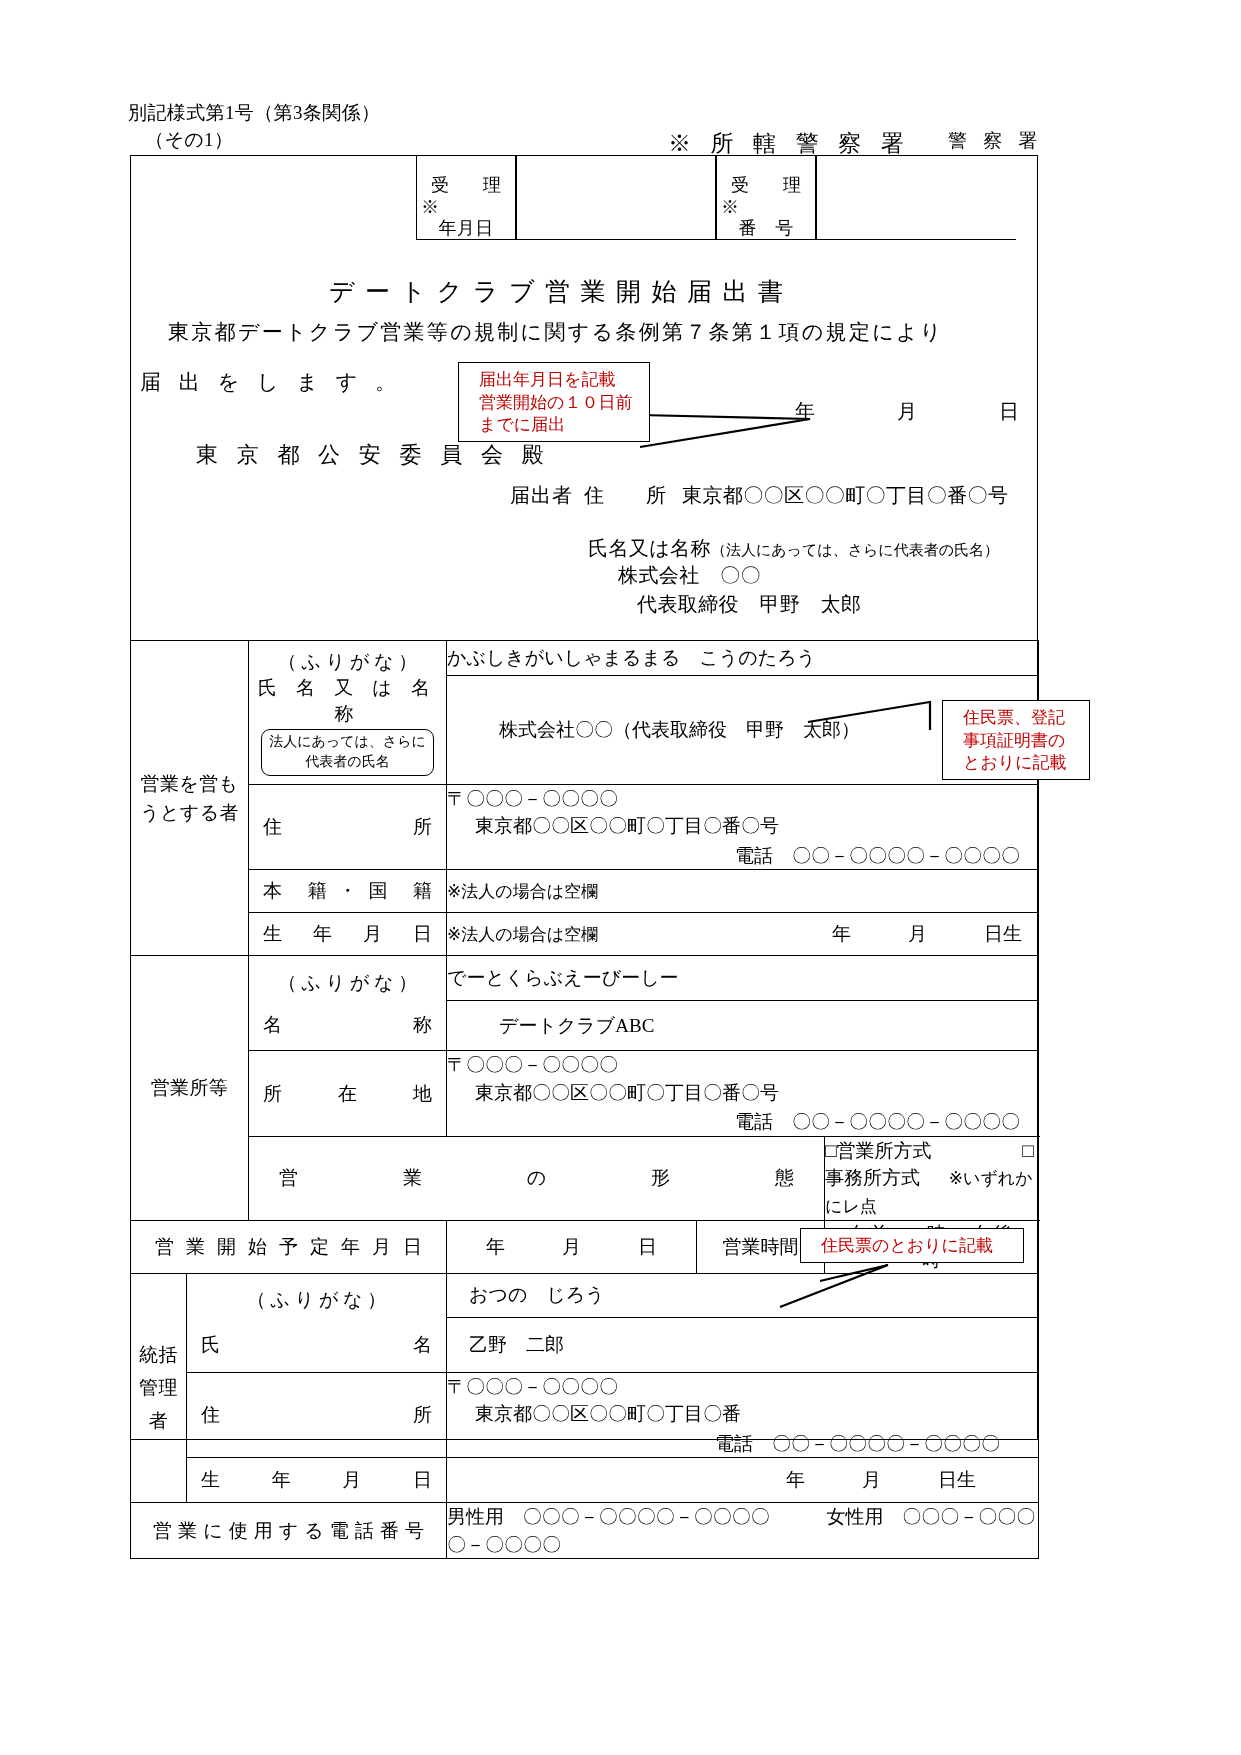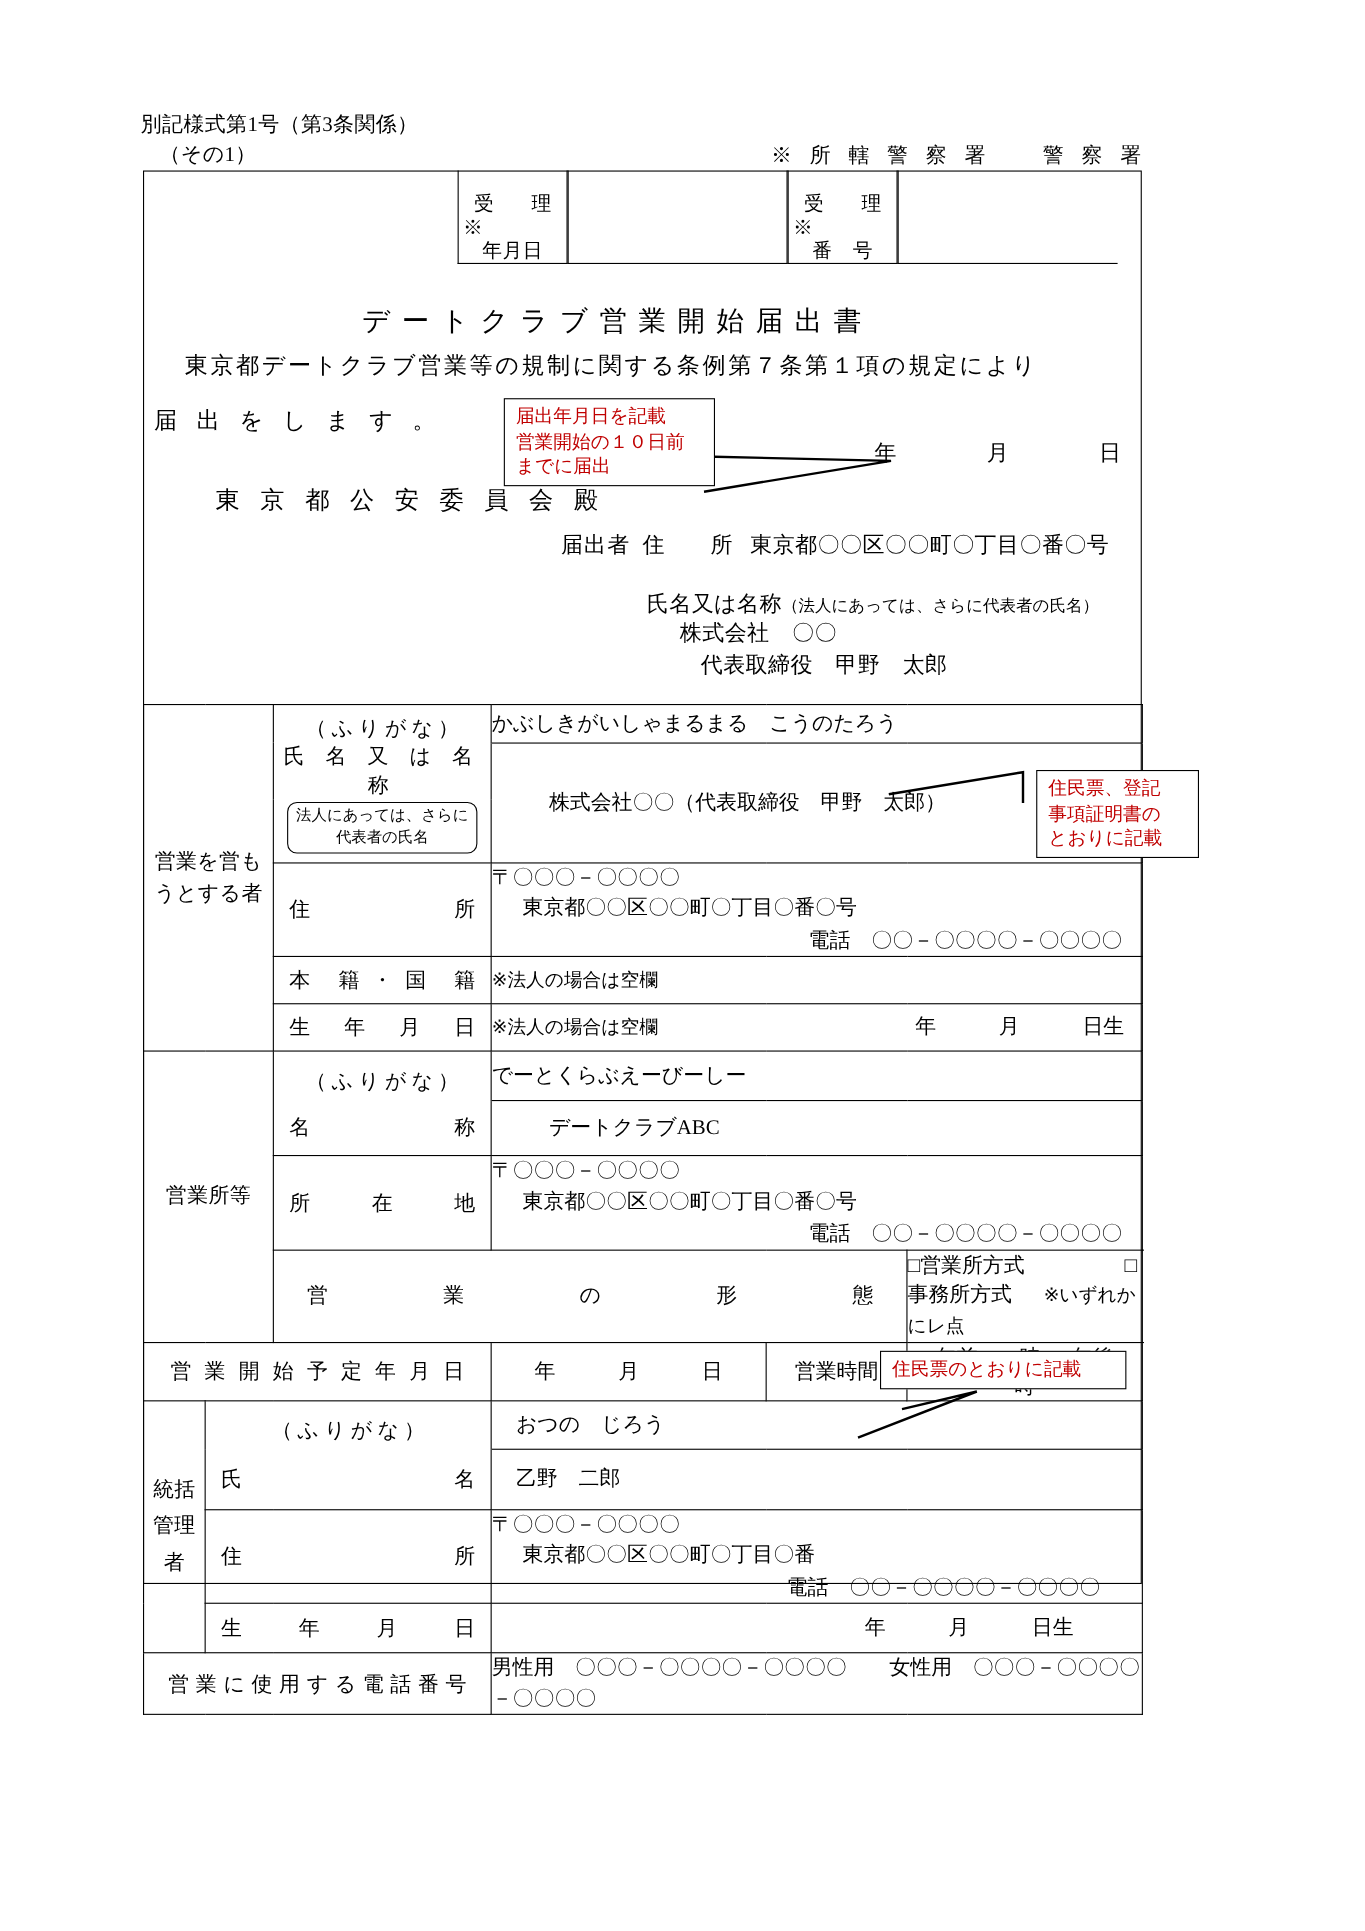--- a/index.html
+++ b/index.html
@@ -33,22 +33,22 @@
     left: 128px; top: 100px;
     font-size: 19px;
     letter-spacing: .02em;
   }
   .form-sub {
     left: 145px; top: 127px;
     font-size: 19px;
     letter-spacing: .02em;
   }
   .police-note {
-    left: 701px; top: 128px;
-    font-size: 19px;
+    left: 668px; top: 128px;
+    font-size: 23px;
     letter-spacing: .30em;
   }
   .police-label {
     left: 948px; top: 128px;
     font-size: 19px;
     letter-spacing: .30em;
   }
 
   
   .frame {
@@ -134,21 +134,21 @@
 
   
   .callout {
     box-sizing: border-box;
     border: 1.6px solid #000;
     background: #ffffff;
     color: #c00000;
     font-family: "DejaVu Sans", "Liberation Sans", sans-serif;
     font-size: 17px;
     line-height: 1.33;
-    padding: 5px 8px 5px 10px;
+    padding: 5px 8px 5px 20px;
     z-index: 5;
   }
   .callout-a { left: 458px; top: 362px; width: 192px; }
   .callout-b { left: 942px; top: 700px; width: 148px; }
   .callout-c { left: 800px; top: 1228px; width: 224px; }
 
   svg.leader { position: absolute; overflow: visible; z-index: 4; }
 
   
   table.main {
@@ -412,20 +412,20 @@
       <td colspan="3" class="cellpad" style="text-align:right; padding-right:62px;">年　　　月　　　日生</td>
     </tr>
 
     <tr>
       <td colspan="3" style="text-align:center; height:44px;">
         <span class="spread" style="padding:0 22px;">営 業 に 使 用 す る 電 話 番 号</span>
       </td>
       <td colspan="3" class="cellpad">
         <span>男性用</span>
         <span style="margin-left:14px;">〇〇〇－〇〇〇〇－〇〇〇〇</span>
-        <span style="margin-left:34px;">女性用</span>
+        <span style="margin-left:52px;">女性用</span>
         <span style="margin-left:14px;">〇〇〇－〇〇〇〇－〇〇〇〇</span>
       </td>
     </tr>
   </tbody>
     </table>
 
 </div>
 
 </body></html>

